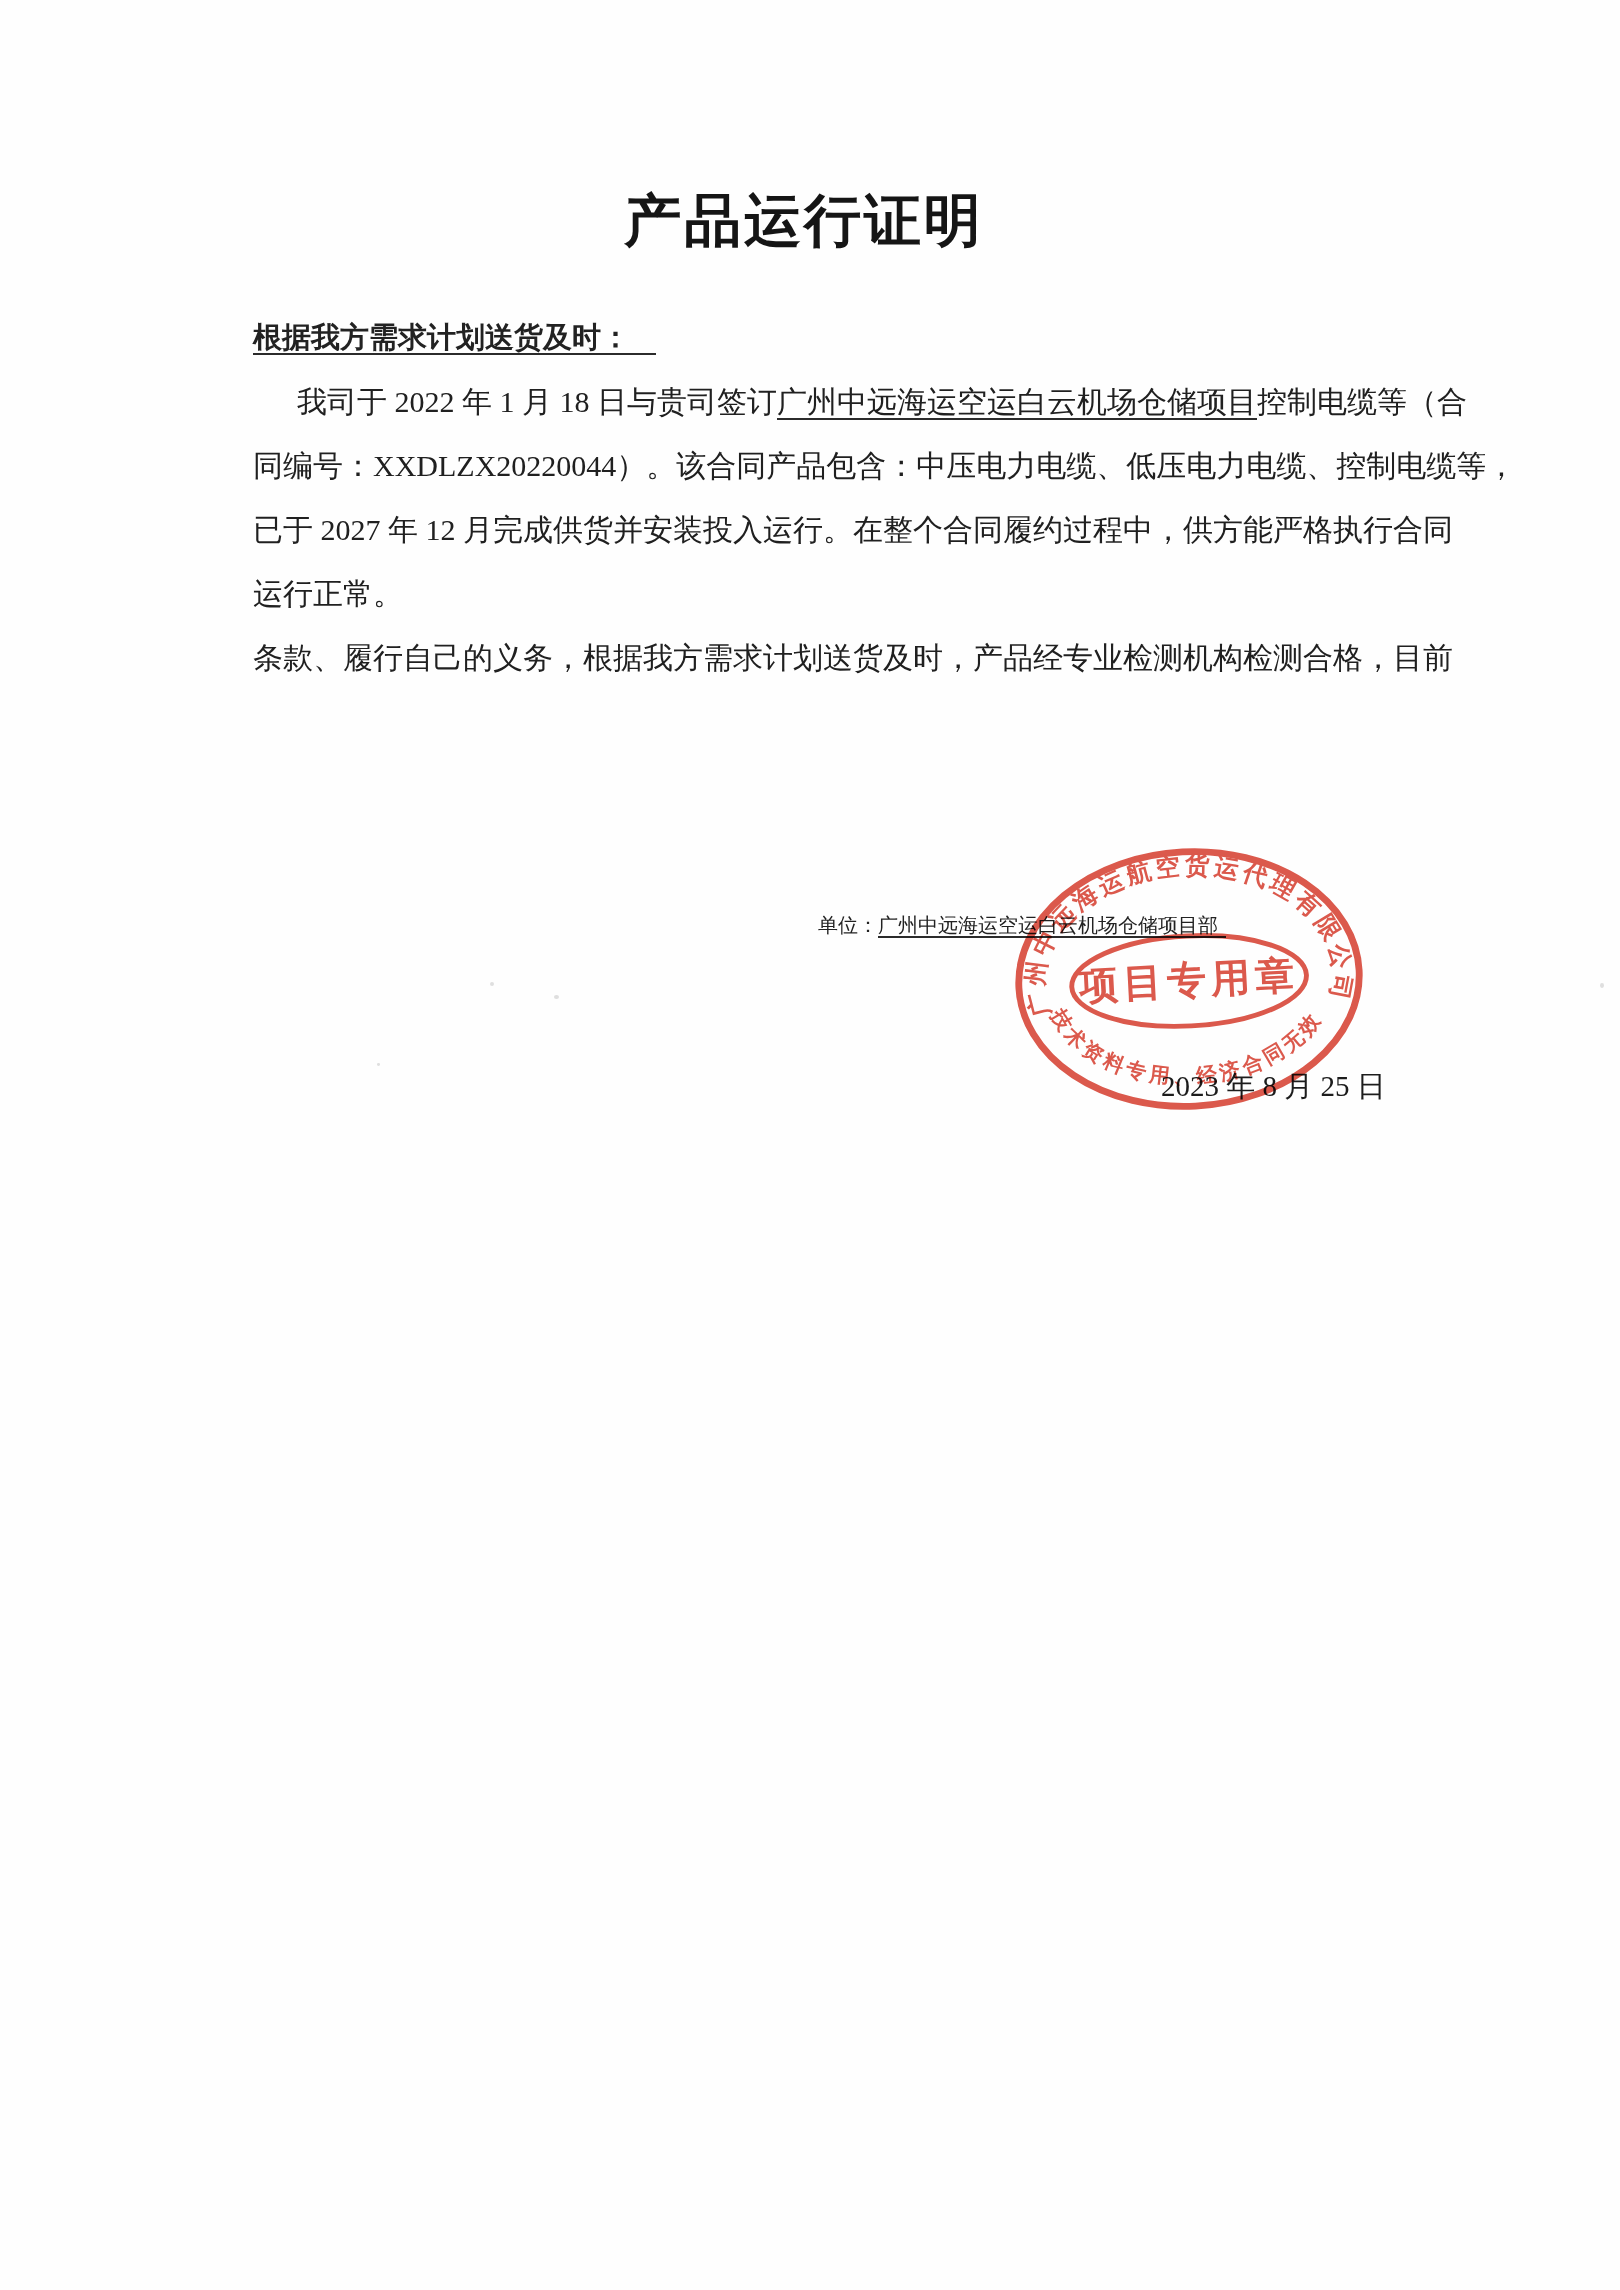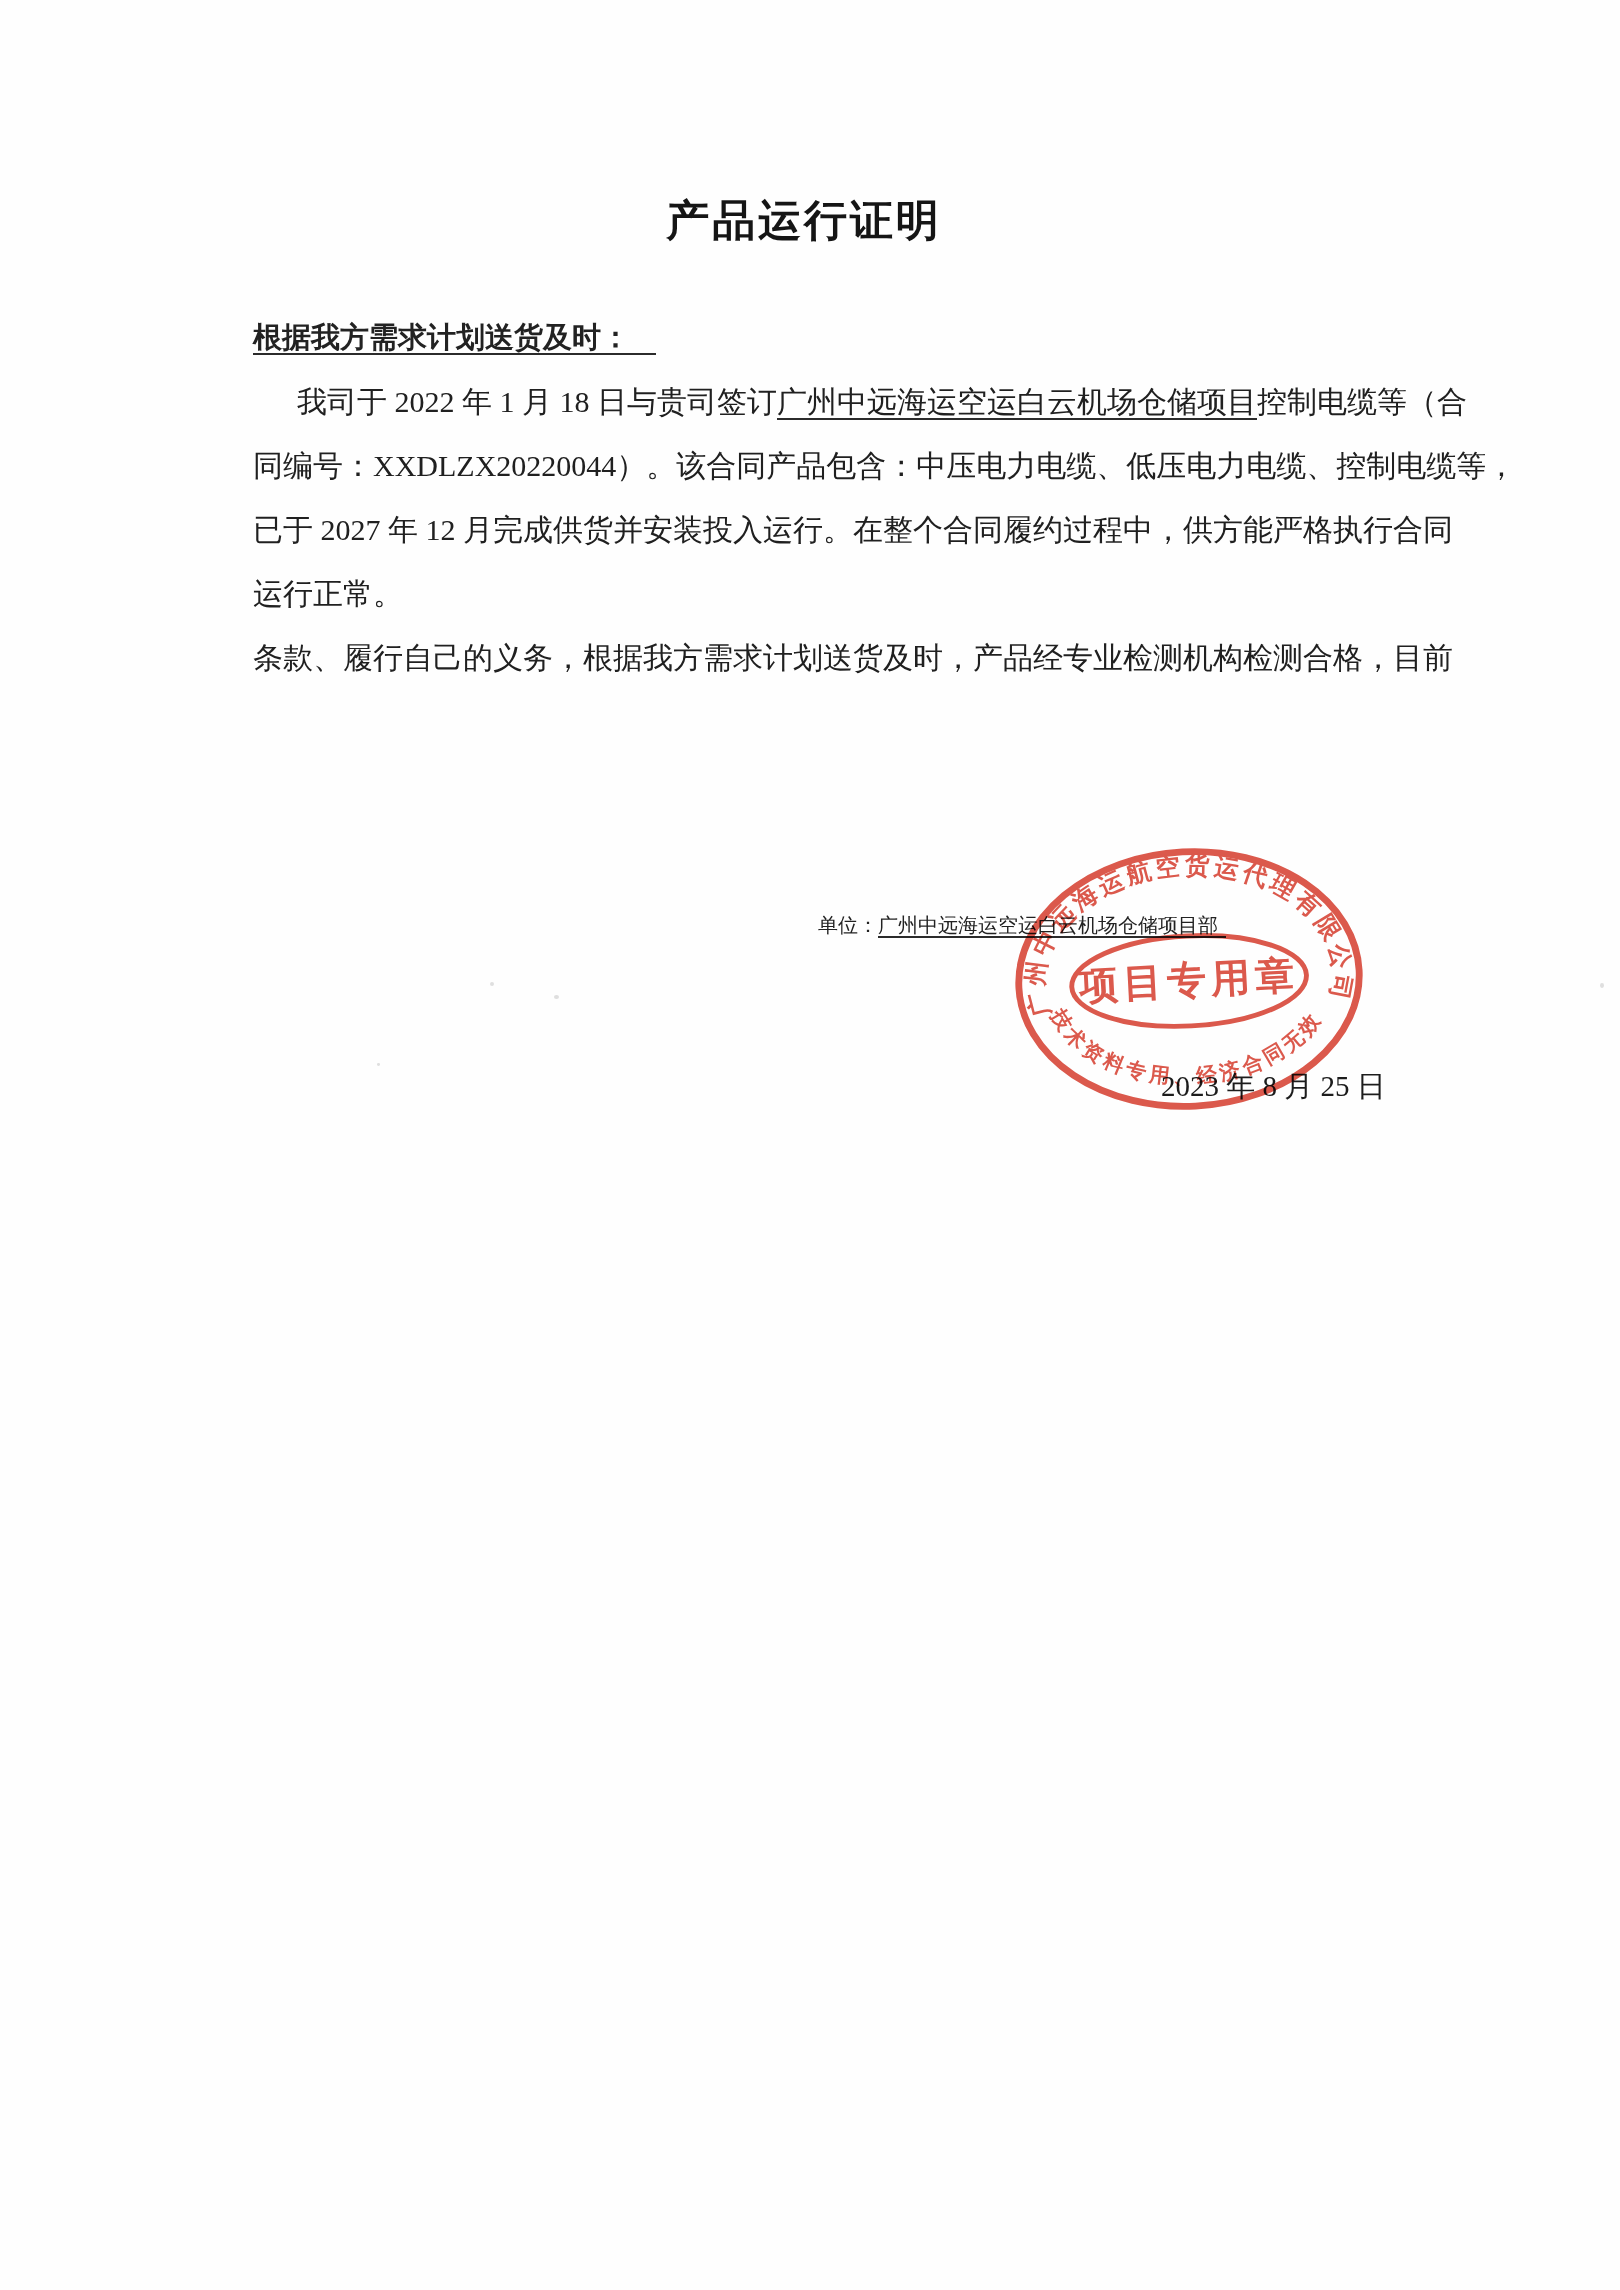--- a/index.html
+++ b/index.html
@@ -8,21 +8,21 @@
     width:1620px;height:2291px;
     background:#fefefe;
     font-family:"Liberation Serif","DejaVu Serif",serif;
     color:#1e1e1e;
     overflow:hidden;
     margin:0 auto;
   }
   .doc-title{
     position:absolute;left:0;top:191px;width:1608px;
     text-align:center;
-    font-size:43px;line-height:59px;font-weight:bold;
+    font-size:57px;line-height:59px;font-weight:bold;
     letter-spacing:2.9px;color:#151515;
   }
   .recipient-line{
     position:absolute;left:253px;top:316px;
     font-size:29px;line-height:43px;font-weight:bold;color:#222;
   }
   .recipient-line .u-ext{
     border-bottom:2px solid #2b2b2b;
     padding-right:25.5px;
   }

